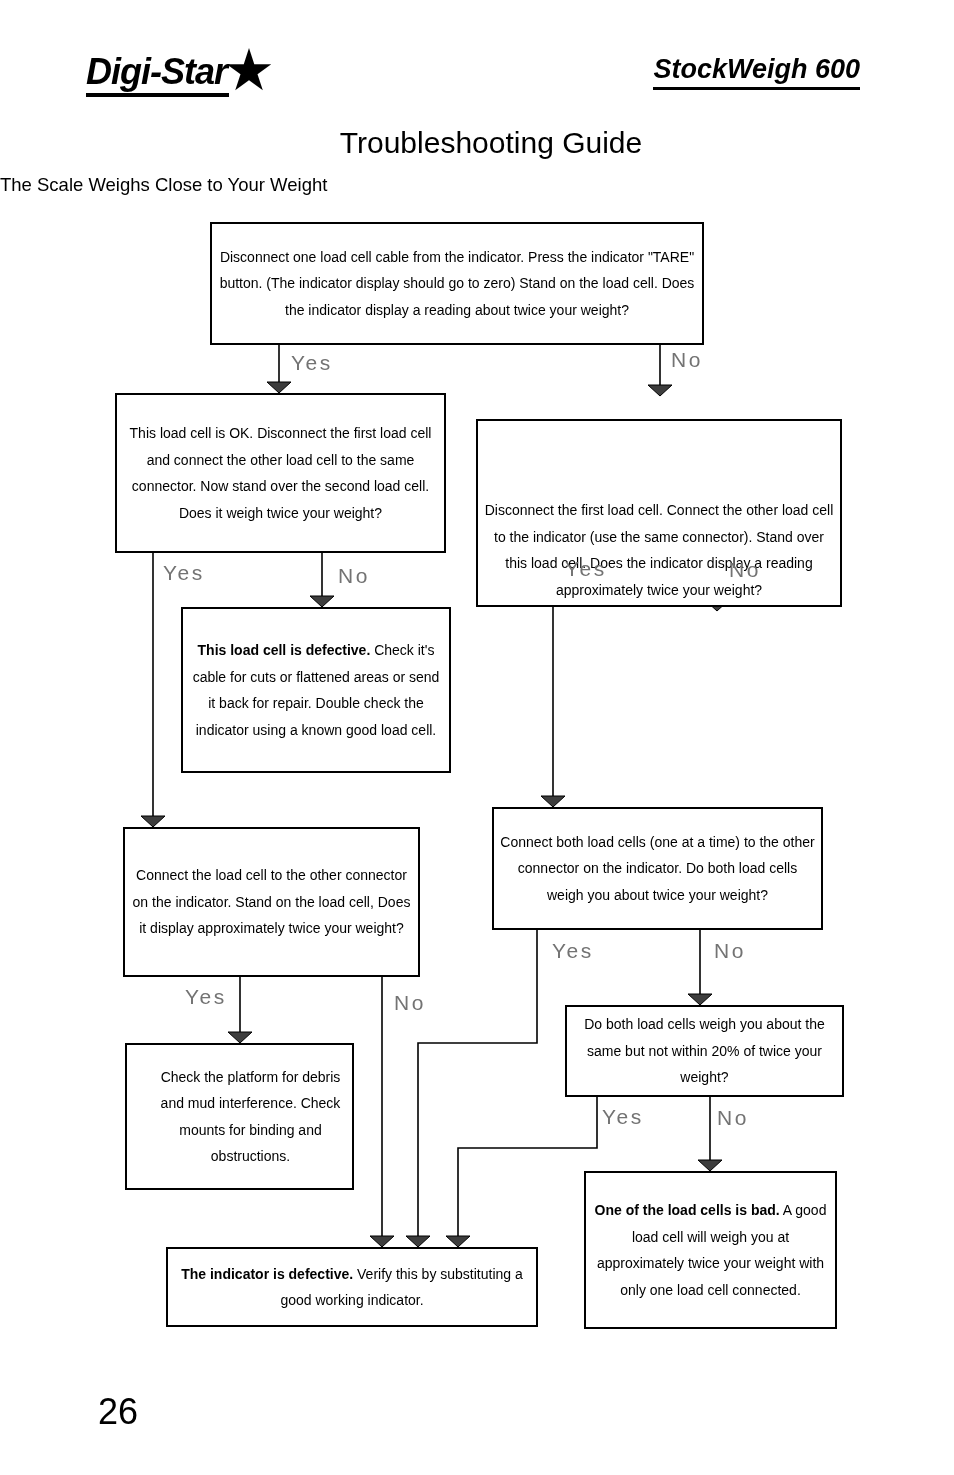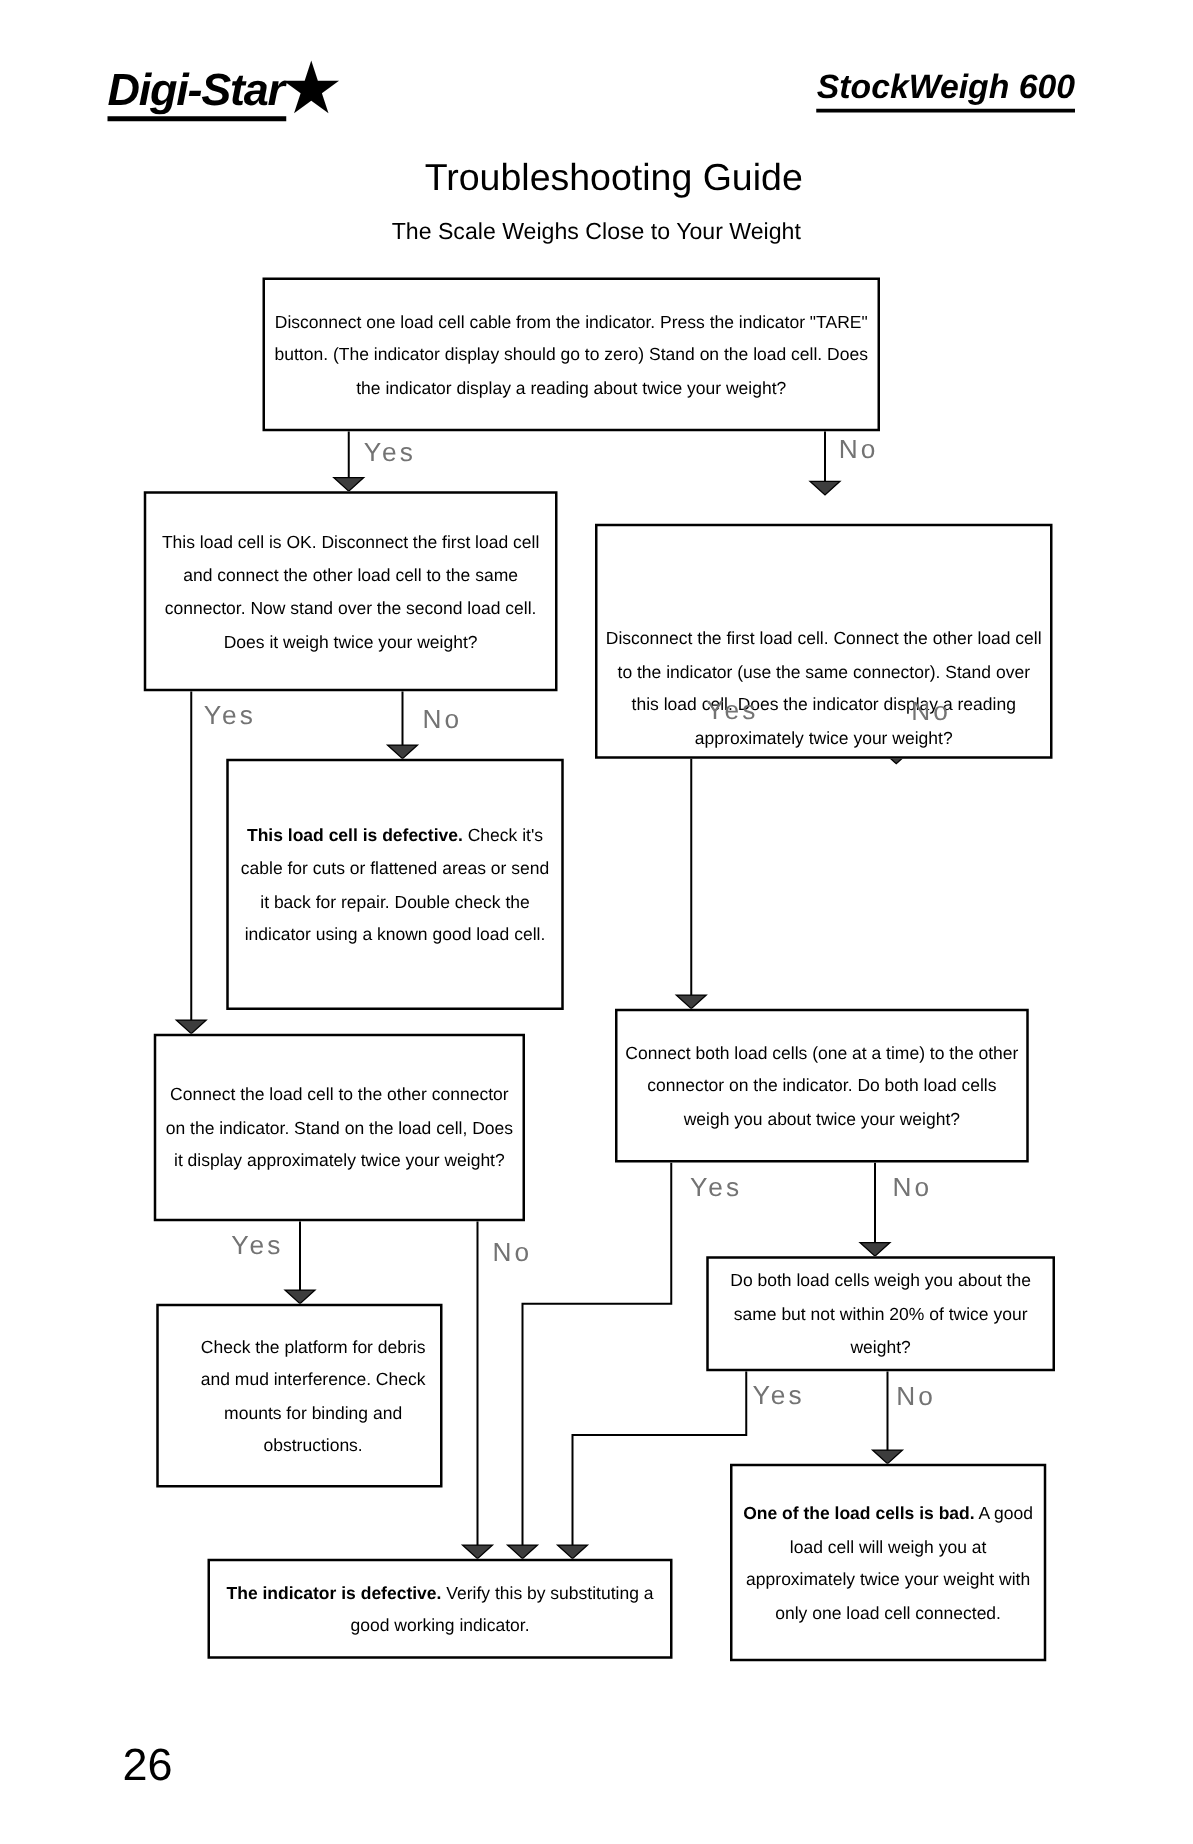--- a/index.html
+++ b/index.html
@@ -13,21 +13,21 @@
     display:inline-block; font-style:italic; font-weight:bold; font-size:36px;
     letter-spacing:-1px; border-bottom:4px solid #000; padding:0 2px 1px 0; line-height:1.1;
   }
   .logo-star { display:inline-block; font-size:58px; line-height:0; position:relative; top:6px; left:-6px; font-style:normal; }
   .product-title {
     position:absolute; top:54px; right:94px; font-style:italic; font-weight:bold;
     font-size:27px; border-bottom:3px solid #000; padding-bottom:2px; line-height:1.15;
   }
   
   .main-title { position:absolute; left:0; top:124px; width:100%; text-align:center; font-size:30px; line-height:38px;margin-left:14px; }
-  .sub-title  { position:absolute; left:0; top:172px; width:100%; text-align:center; font-size:18.5px; line-height:26px; }
+  .sub-title  { position:absolute; left:0; top:172px; width:100%; font-size:18.5px; line-height:26px; }
   
   .flow-box {
     position:absolute; box-sizing:border-box; border:2px solid #000; background:#fff;
     display:flex; align-items:center; justify-content:center; text-align:center;
     font-size:14px; line-height:26.5px; padding:2px 6px;
   }
   .lead { font-weight:bold; }
   
   .yn { position:absolute; color:#737373; font-size:21px; letter-spacing:2.5px; line-height:1; }
   
@@ -82,21 +82,21 @@
   </div>
 
   <div class="flow-box" style="left:115px; top:393px; width:331px; height:160px;">
     <div>This load cell is OK.  Disconnect the first load cell and connect the other load cell to the same connector.  Now stand over the second load cell.  Does it weigh twice your weight?</div>
   </div>
 
   <div class="flow-box" style="left:476px; top:419px; width:366px; height:188px;align-items:flex-end;">
     <div>Disconnect the first load cell.  Connect the other load cell to the indicator (use the same connector).  Stand over this load cell.  Does the indicator display a reading approximately twice your weight?</div>
   </div>
 
-  <div class="flow-box" style="left:181px; top:607px; width:270px; height:201px;">
+  <div class="flow-box" style="left:181px; top:607px; width:270px; height:166px;">
     <div>
       <span class="lead">This load cell is defective.</span>
       <span>Check it's cable for cuts or flattened areas or send it back for repair.  Double check the indicator using a known good load cell.</span>
     </div>
   </div>
 
 
   <div class="flow-box" style="left:123px; top:827px; width:297px; height:150px;">
     <div>Connect the load cell to the other connector on the indicator.  Stand on the load cell, Does it display approximately twice your weight?</div>
   </div>

